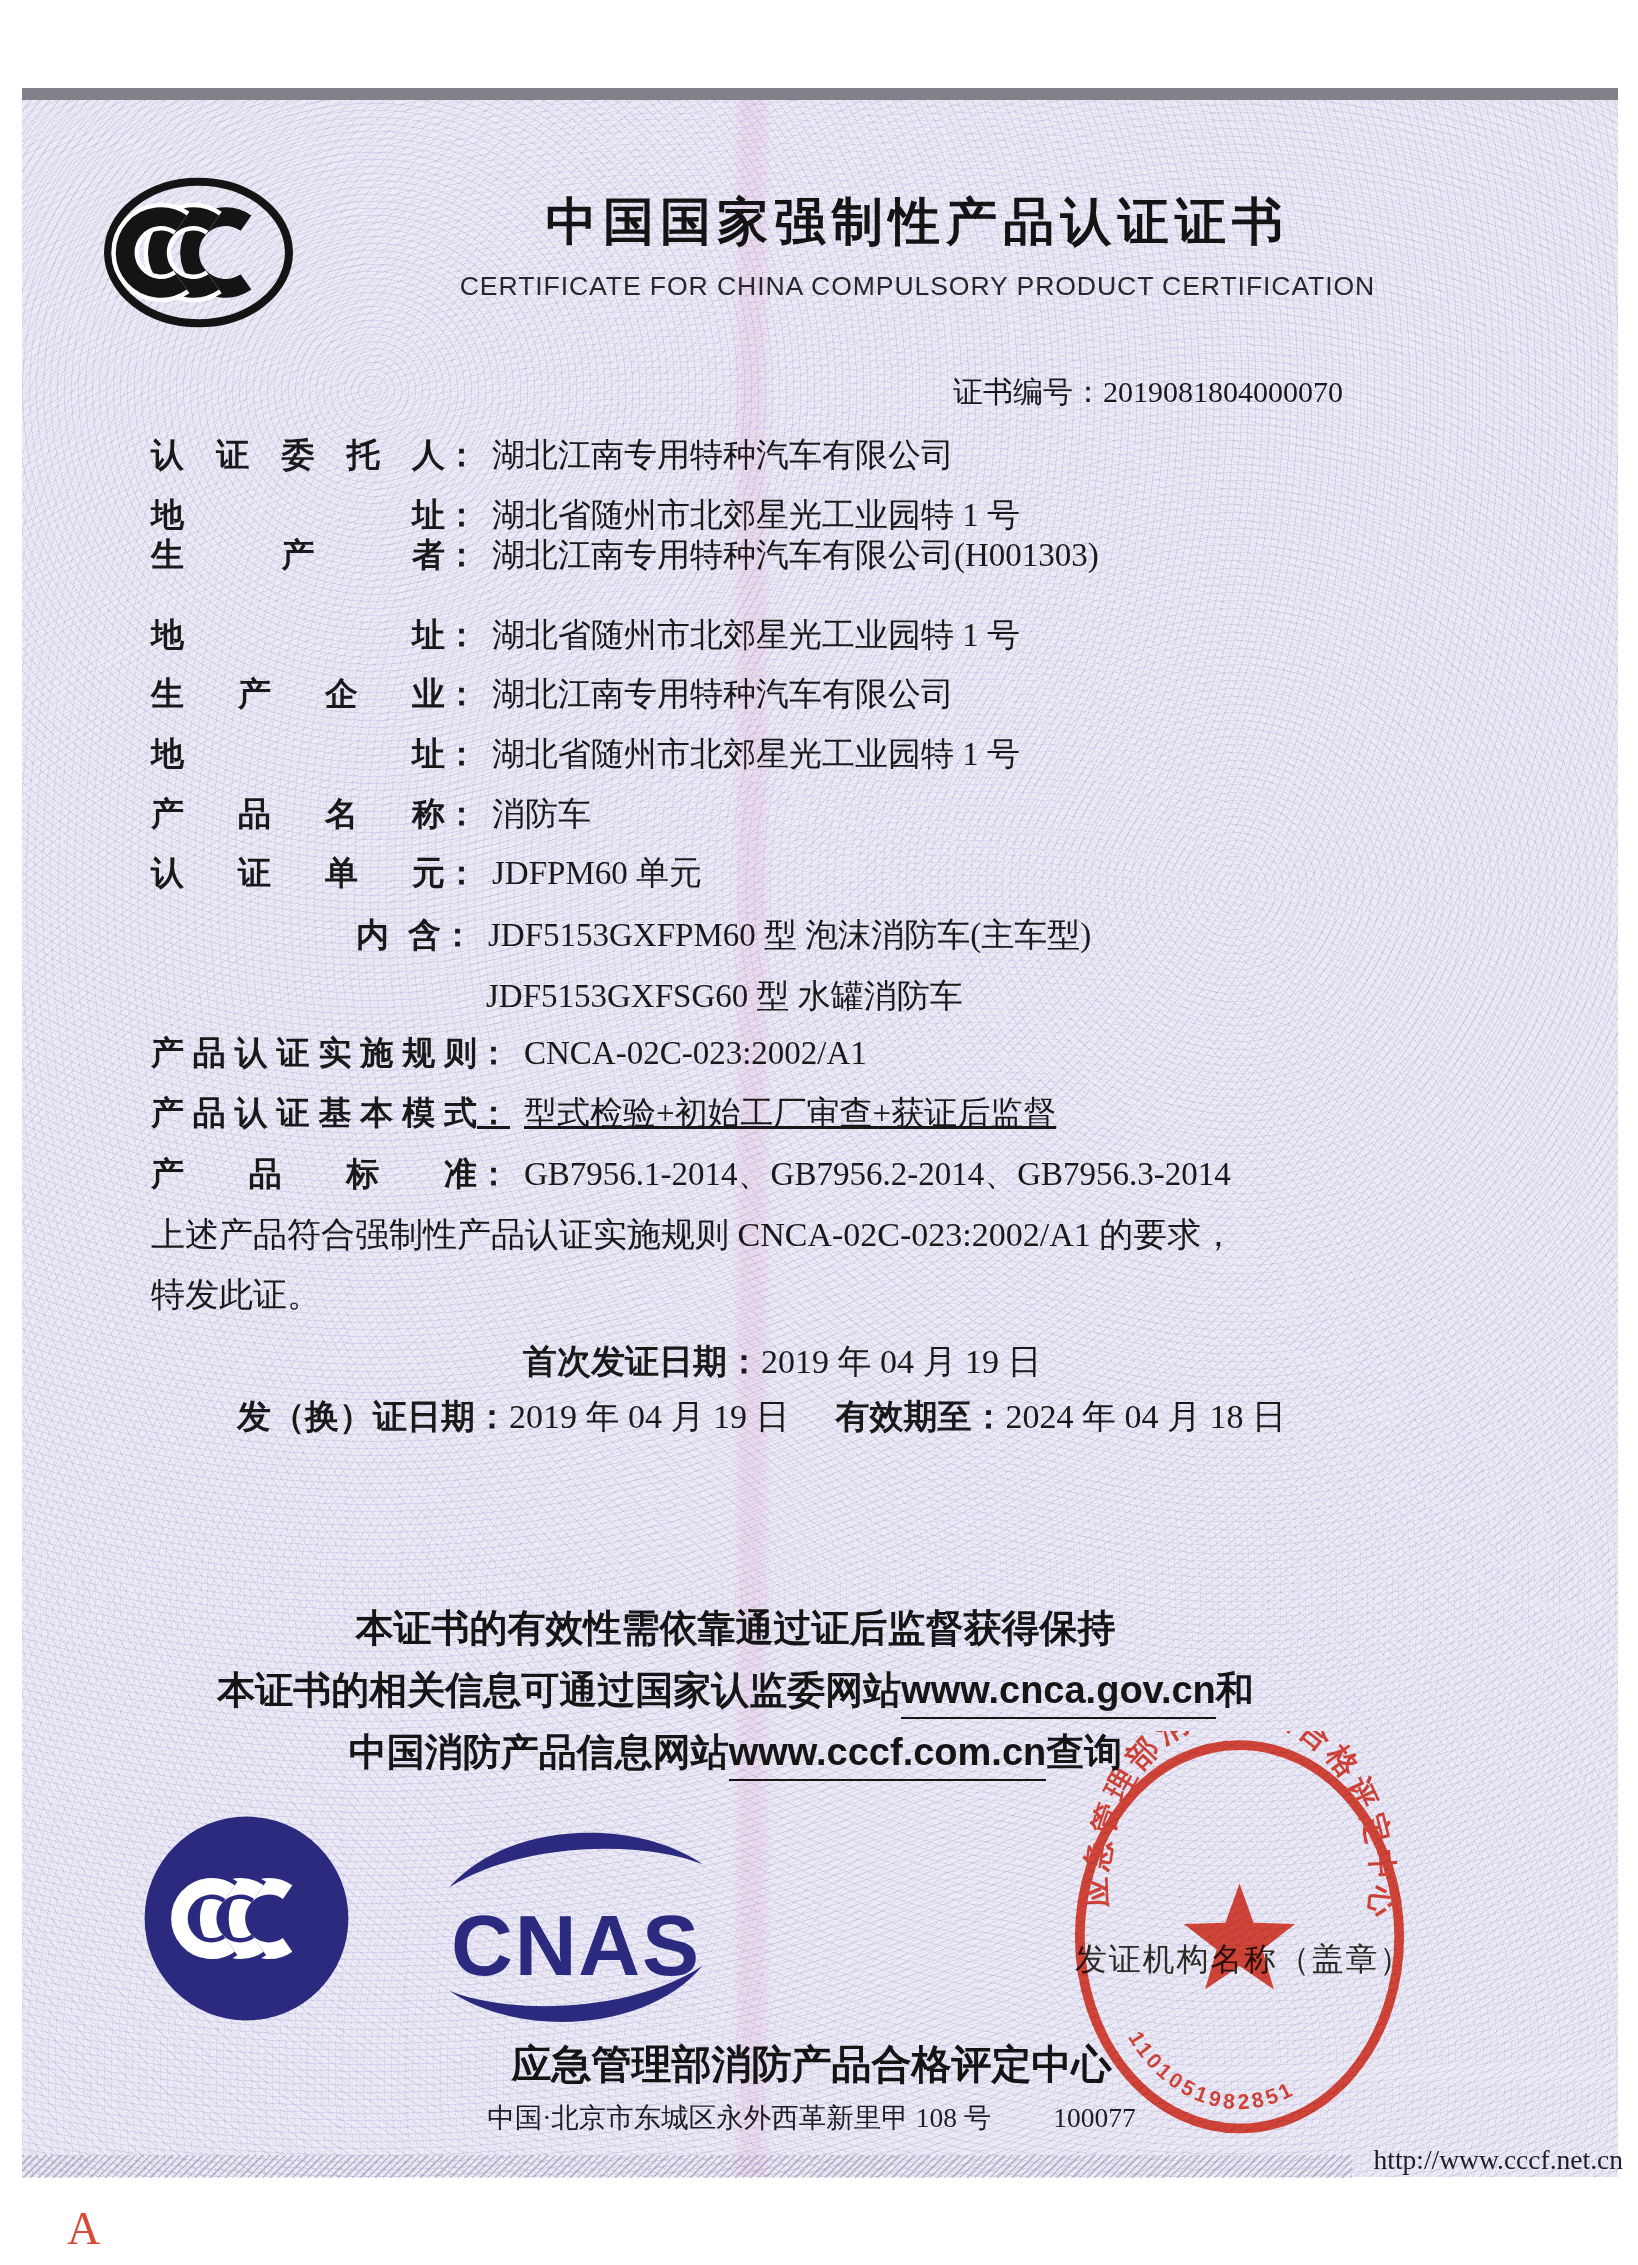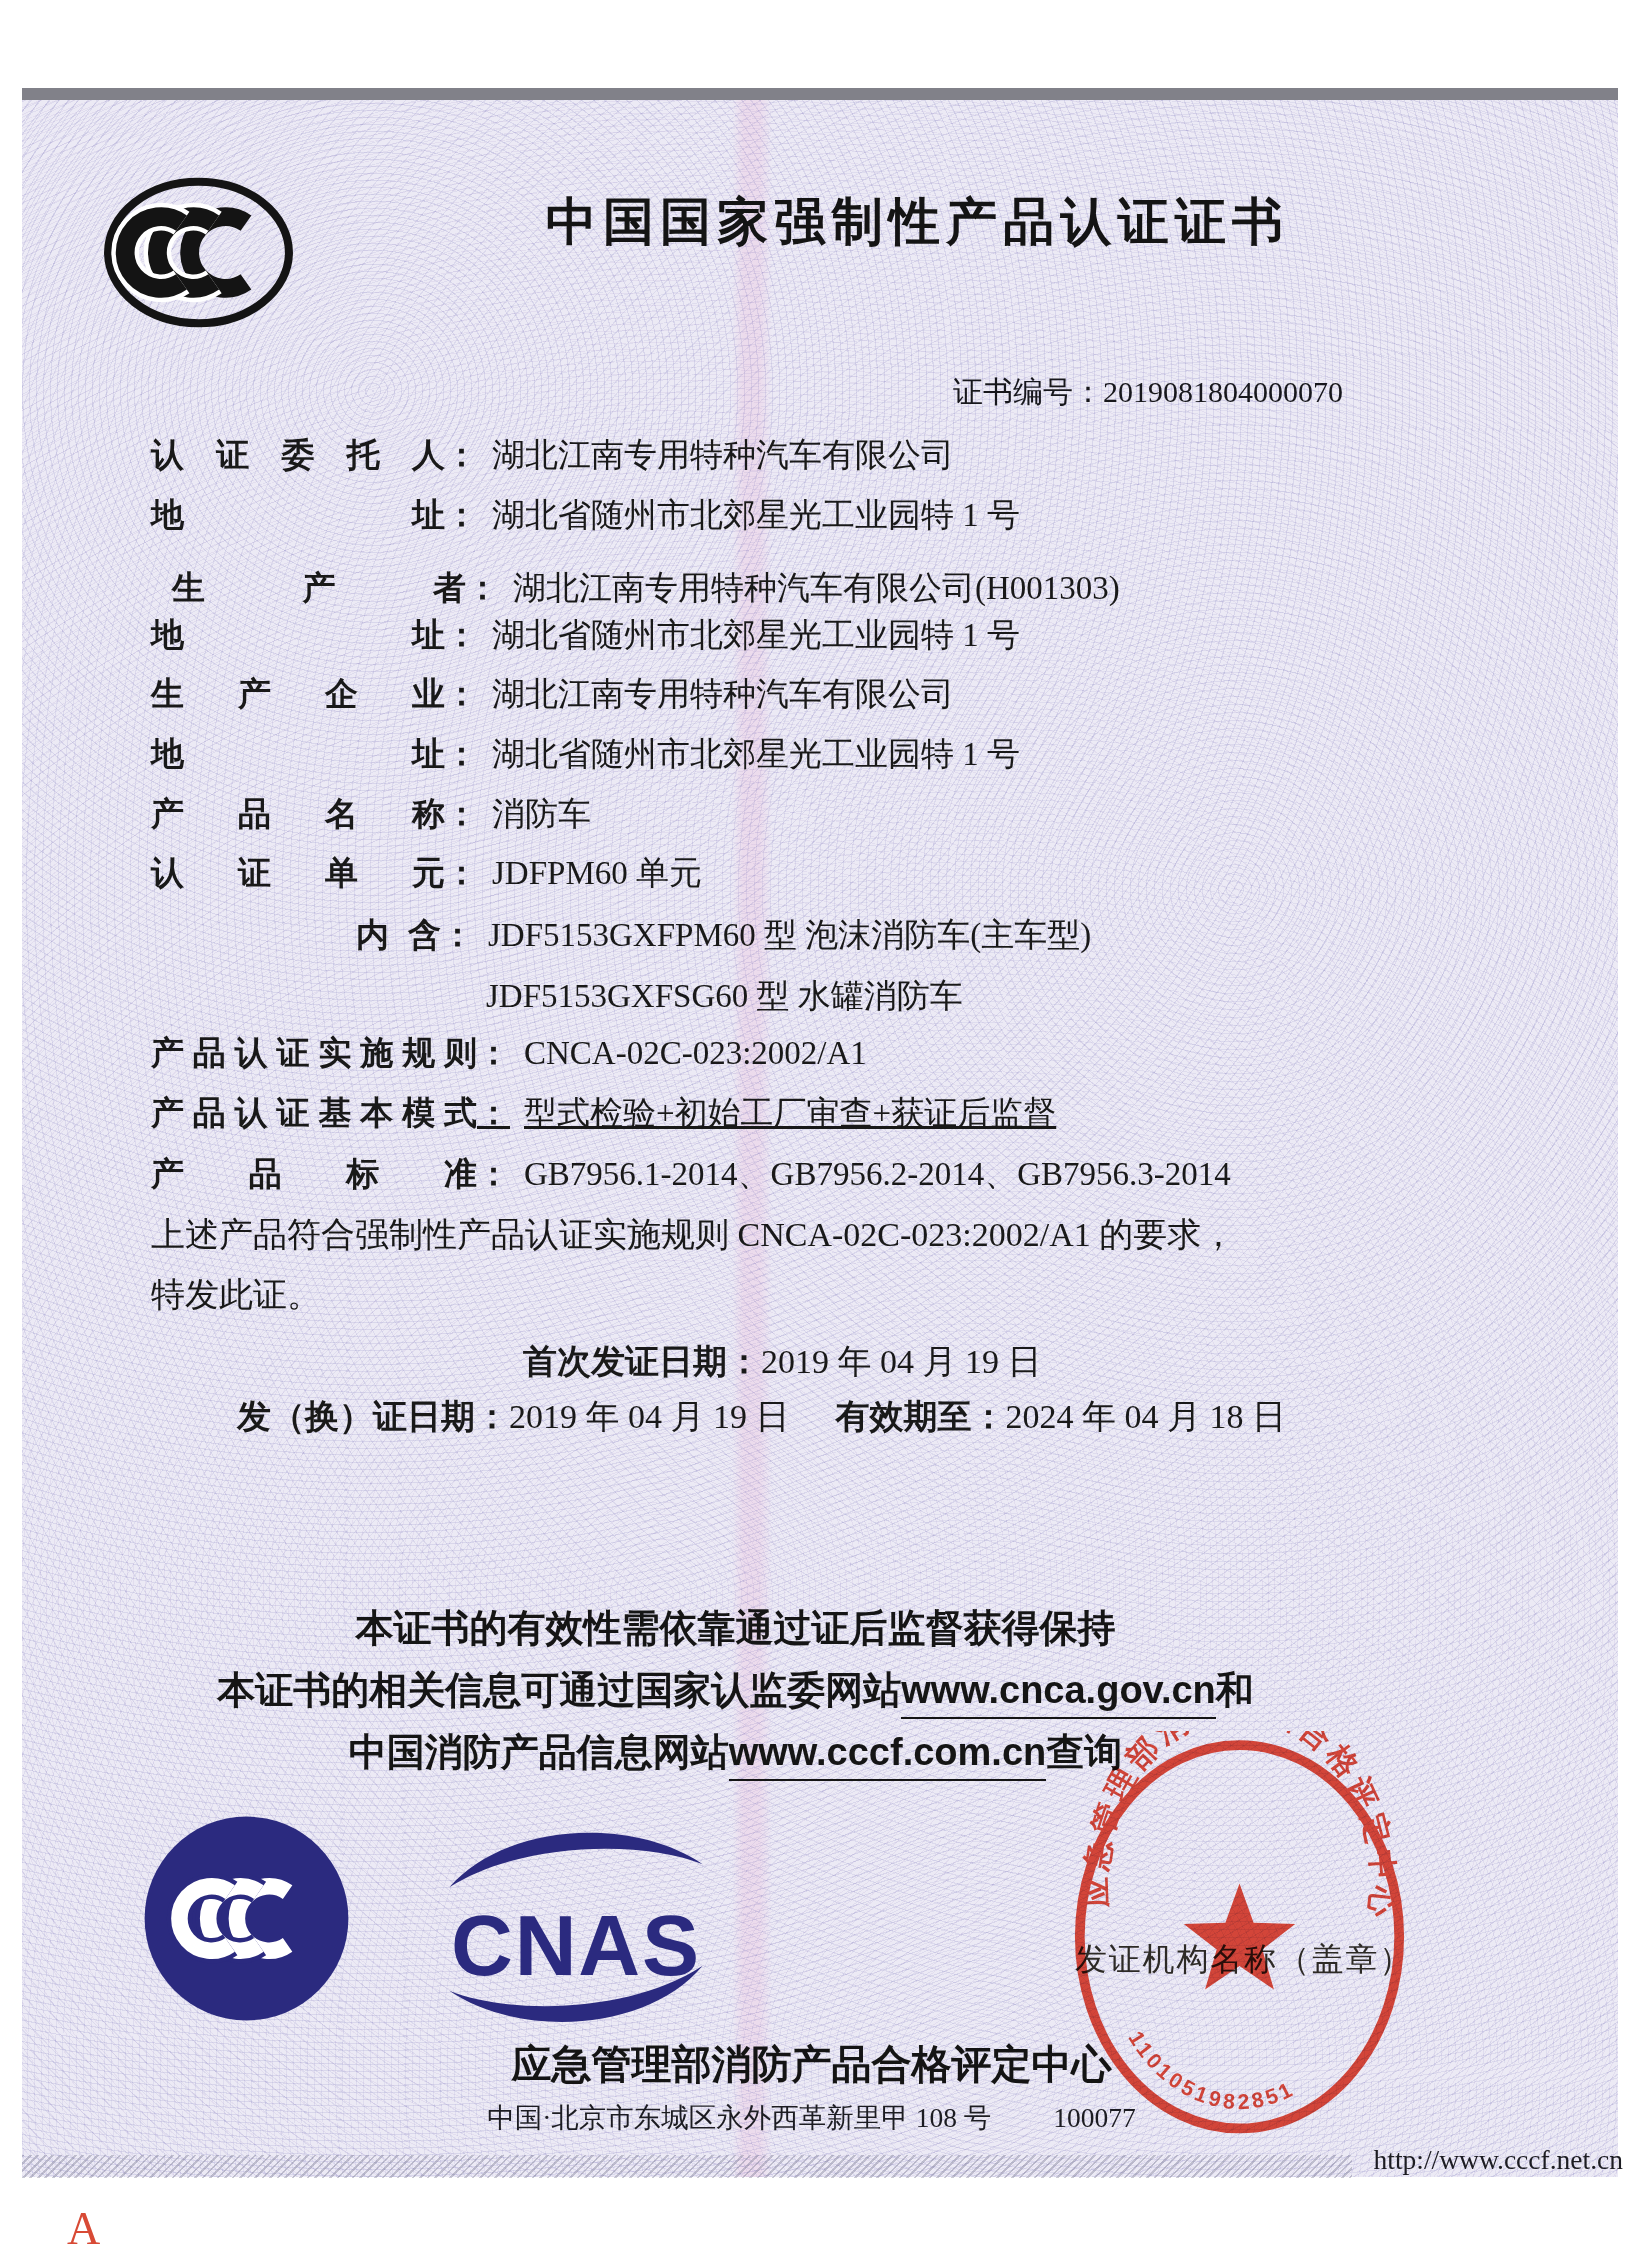--- a/index.html
+++ b/index.html
@@ -80,33 +80,34 @@
     <ellipse cx="110" cy="85" rx="101" ry="79" fill="none" stroke="#141414" stroke-width="9"></ellipse>
     <path d="M163,52.2 A40,40 0 1 0 163,117.8" fill="none" stroke="#141414" stroke-width="21"></path>
     <path d="M127,52.2 A40,40 0 1 0 127,117.8" fill="none" stroke="#ffffff" stroke-width="31"></path>
     <path d="M127,52.2 A40,40 0 1 0 127,117.8" fill="none" stroke="#141414" stroke-width="21"></path>
     <path d="M91,52.2 A40,40 0 1 0 91,117.8" fill="none" stroke="#ffffff" stroke-width="31"></path>
     <path d="M91,52.2 A40,40 0 1 0 91,117.8" fill="none" stroke="#141414" stroke-width="21"></path>
   </svg>
 
   <div class="abs head-block">
     <div class="title-cn">中国国家强制性产品认证证书</div>
+    <div class="title-en">CERTIFICATE FOR CHINA COMPULSORY PRODUCT CERTIFICATION</div>
   </div>
 
   <div class="abs cert-no">
     <span>证书编号</span><span>：</span><span>2019081804000070</span>
   </div>
 
   <div class="abs row" style="top:433px;">
     <span class="lab">认证委托人</span><span class="colon">：</span><span class="val">湖北江南专用特种汽车有限公司</span>
   </div>
   <div class="abs row" style="top:493px;">
     <span class="lab">地址</span><span class="colon">：</span><span class="val">湖北省随州市北郊星光工业园特 1 号</span>
   </div>
-  <div class="abs row" style="top:566px;margin-left:21px;">
+  <div class="abs row" style="top:533px;">
     <span class="lab">生产者</span><span class="colon">：</span><span class="val">湖北江南专用特种汽车有限公司(H001303)</span>
   </div>
   <div class="abs row" style="top:613px;">
     <span class="lab">地址</span><span class="colon">：</span><span class="val">湖北省随州市北郊星光工业园特 1 号</span>
   </div>
   <div class="abs row" style="top:672px;">
     <span class="lab">生产企业</span><span class="colon">：</span><span class="val">湖北江南专用特种汽车有限公司</span>
   </div>
   <div class="abs row" style="top:732px;">
     <span class="lab">地址</span><span class="colon">：</span><span class="val">湖北省随州市北郊星光工业园特 1 号</span>

